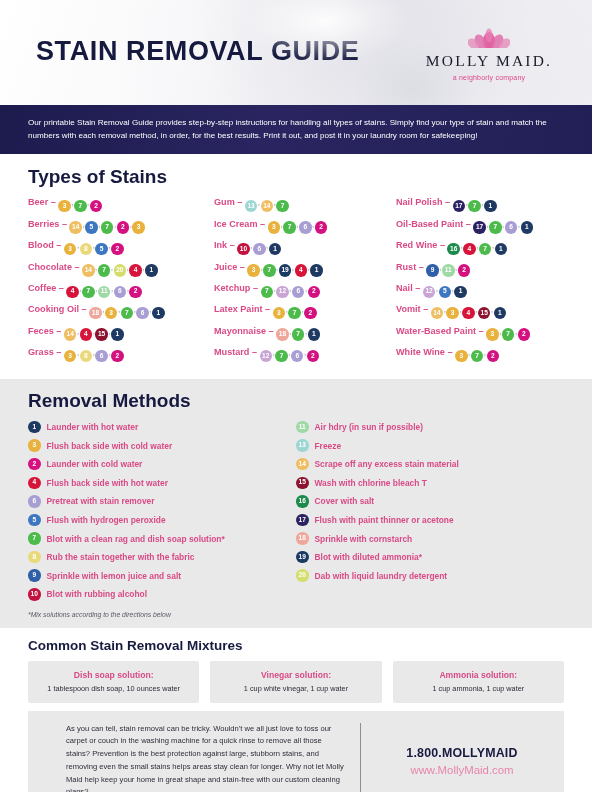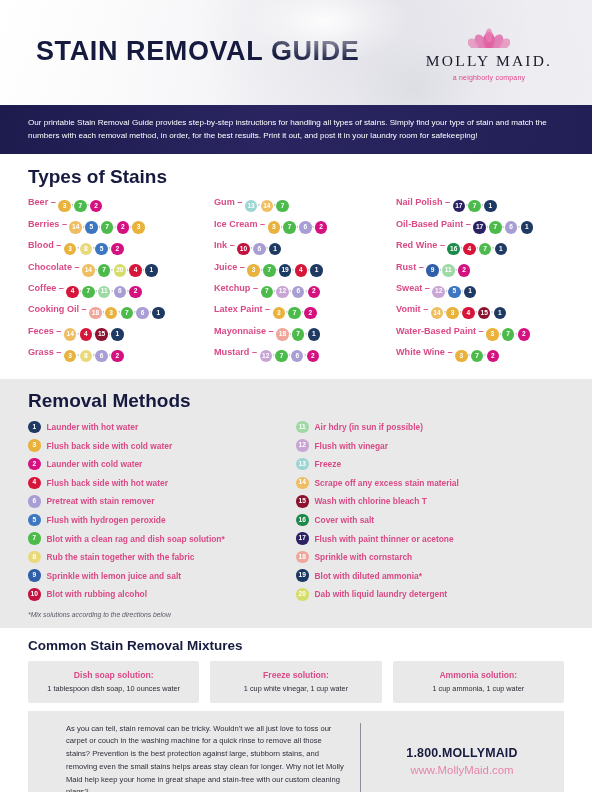--- a/index.html
+++ b/index.html
@@ -150,21 +150,21 @@
           <div class="stain-row"><span>Ketchup </span><span class="sep">– </span><span class="badge" style="background: rgb(76, 187, 76);">7</span><span class="comma">,</span><span class="badge lt" style="background: rgb(201, 165, 214);">12</span><span class="comma">,</span><span class="badge lt" style="background: rgb(169, 158, 212);">6</span><span class="comma">,</span><span class="badge" style="background: rgb(212, 17, 127);">2</span></div>
           <div class="stain-row"><span>Latex Paint </span><span class="sep">– </span><span class="badge" style="background: rgb(232, 178, 60);">3</span><span class="comma">,</span><span class="badge" style="background: rgb(76, 187, 76);">7</span><span class="comma">,</span><span class="badge" style="background: rgb(212, 17, 127);">2</span></div>
           <div class="stain-row"><span>Mayonnaise </span><span class="sep">– </span><span class="badge lt" style="background: rgb(239, 167, 155);">18</span><span class="comma">,</span><span class="badge" style="background: rgb(76, 187, 76);">7</span><span class="comma">,</span><span class="badge" style="background: rgb(31, 58, 98);">1</span></div>
           <div class="stain-row"><span>Mustard </span><span class="sep">– </span><span class="badge lt" style="background: rgb(201, 165, 214);">12</span><span class="comma">,</span><span class="badge" style="background: rgb(76, 187, 76);">7</span><span class="comma">,</span><span class="badge lt" style="background: rgb(169, 158, 212);">6</span><span class="comma">,</span><span class="badge" style="background: rgb(212, 17, 127);">2</span></div>
         </div>
         <div class="stain-col">
           <div class="stain-row"><span>Nail Polish </span><span class="sep">– </span><span class="badge" style="background: rgb(42, 34, 99);">17</span><span class="comma">,</span><span class="badge" style="background: rgb(76, 187, 76);">7</span><span class="comma">,</span><span class="badge" style="background: rgb(31, 58, 98);">1</span></div>
           <div class="stain-row"><span>Oil-Based Paint </span><span class="sep">– </span><span class="badge" style="background: rgb(42, 34, 99);">17</span><span class="comma">,</span><span class="badge" style="background: rgb(76, 187, 76);">7</span><span class="comma">,</span><span class="badge lt" style="background: rgb(169, 158, 212);">6</span><span class="comma">,</span><span class="badge" style="background: rgb(31, 58, 98);">1</span></div>
           <div class="stain-row"><span>Red Wine </span><span class="sep">– </span><span class="badge" style="background: rgb(28, 138, 74);">16</span><span class="comma">,</span><span class="badge" style="background: rgb(215, 21, 58);">4</span><span class="comma">,</span><span class="badge" style="background: rgb(76, 187, 76);">7</span><span class="comma">,</span><span class="badge" style="background: rgb(31, 58, 98);">1</span></div>
           <div class="stain-row"><span>Rust </span><span class="sep">– </span><span class="badge" style="background: rgb(47, 95, 168);">9</span><span class="comma">,</span><span class="badge lt" style="background: rgb(158, 217, 166);">11</span><span class="comma">,</span><span class="badge" style="background: rgb(212, 17, 127);">2</span></div>
-          <div class="stain-row"><span>Sweat </span><span class="sep">– </span><span class="badge lt" style="background: rgb(201, 165, 214);">12</span><span class="comma">,</span><span class="badge" style="background: rgb(61, 119, 194);">5</span><span class="comma">,</span><span class="badge" style="background: rgb(31, 58, 98);">1</span></div>
+          <div class="stain-row"><span>Nail </span><span class="sep">– </span><span class="badge lt" style="background: rgb(201, 165, 214);">12</span><span class="comma">,</span><span class="badge" style="background: rgb(61, 119, 194);">5</span><span class="comma">,</span><span class="badge" style="background: rgb(31, 58, 98);">1</span></div>
           <div class="stain-row"><span>Vomit </span><span class="sep">– </span><span class="badge" style="background: rgb(239, 190, 99);">14</span><span class="comma">,</span><span class="badge" style="background: rgb(232, 178, 60);">3</span><span class="comma">,</span><span class="badge" style="background: rgb(215, 21, 58);">4</span><span class="comma">,</span><span class="badge" style="background: rgb(140, 18, 48);">15</span><span class="comma">,</span><span class="badge" style="background: rgb(31, 58, 98);">1</span></div>
           <div class="stain-row"><span>Water-Based Paint </span><span class="sep">– </span><span class="badge" style="background: rgb(232, 178, 60);">3</span><span class="comma">,</span><span class="badge" style="background: rgb(76, 187, 76);">7</span><span class="comma">,</span><span class="badge" style="background: rgb(212, 17, 127);">2</span></div>
           <div class="stain-row"><span>White Wine </span><span class="sep">– </span><span class="badge" style="background: rgb(232, 178, 60);">3</span><span class="comma">,</span><span class="badge" style="background: rgb(76, 187, 76);">7</span><span class="comma">,</span><span class="badge" style="background: rgb(212, 17, 127);">2</span></div>
         </div>
       </div>
   </div>
 
   <div class="sec-methods">
     <div class="sec-title">Removal Methods</div>
     <div class="method-cols" id="method-columns">
@@ -207,24 +207,20 @@
           </div>
           <div class="method-row">
             <span class="badge" style="background: rgb(194, 18, 63);">10</span>
             <span>Blot with rubbing alcohol</span>
           </div>
         </div>
         <div class="method-col">
           <div class="method-row">
             <span class="badge lt" style="background: rgb(158, 217, 166);">11</span>
             <span>Air hdry (in sun if possible)</span>
-          </div>
-          <div class="method-row">
-            <span class="badge lt" style="background: rgb(201, 165, 214);">12</span>
-            <span>Flush with vinegar</span>
           </div>
           <div class="method-row">
             <span class="badge lt" style="background: rgb(155, 214, 210);">13</span>
             <span>Freeze</span>
           </div>
           <div class="method-row">
             <span class="badge" style="background: rgb(239, 190, 99);">14</span>
             <span>Scrape off any excess stain material</span>
           </div>
           <div class="method-row">
@@ -257,21 +253,21 @@
   </div>
 
   <div class="sec-mix">
     <div class="sec-title sm">Common Stain Removal Mixtures</div>
     <div class="mix-cols" id="mix-cards">
         <div class="mix-card">
           <div class="mix-title">Dish soap solution:</div>
           <div class="mix-body">1 tablespoon dish soap, 10 ounces water</div>
         </div>
         <div class="mix-card">
-          <div class="mix-title">Freeze solution:</div>
+          <div class="mix-title">Vinegar solution:</div>
           <div class="mix-body">1 cup white vinegar, 1 cup water</div>
         </div>
         <div class="mix-card">
           <div class="mix-title">Ammonia solution:</div>
           <div class="mix-body">1 cup ammonia, 1 cup water</div>
         </div>
       </div>
   </div>
 
   <div class="footer">

